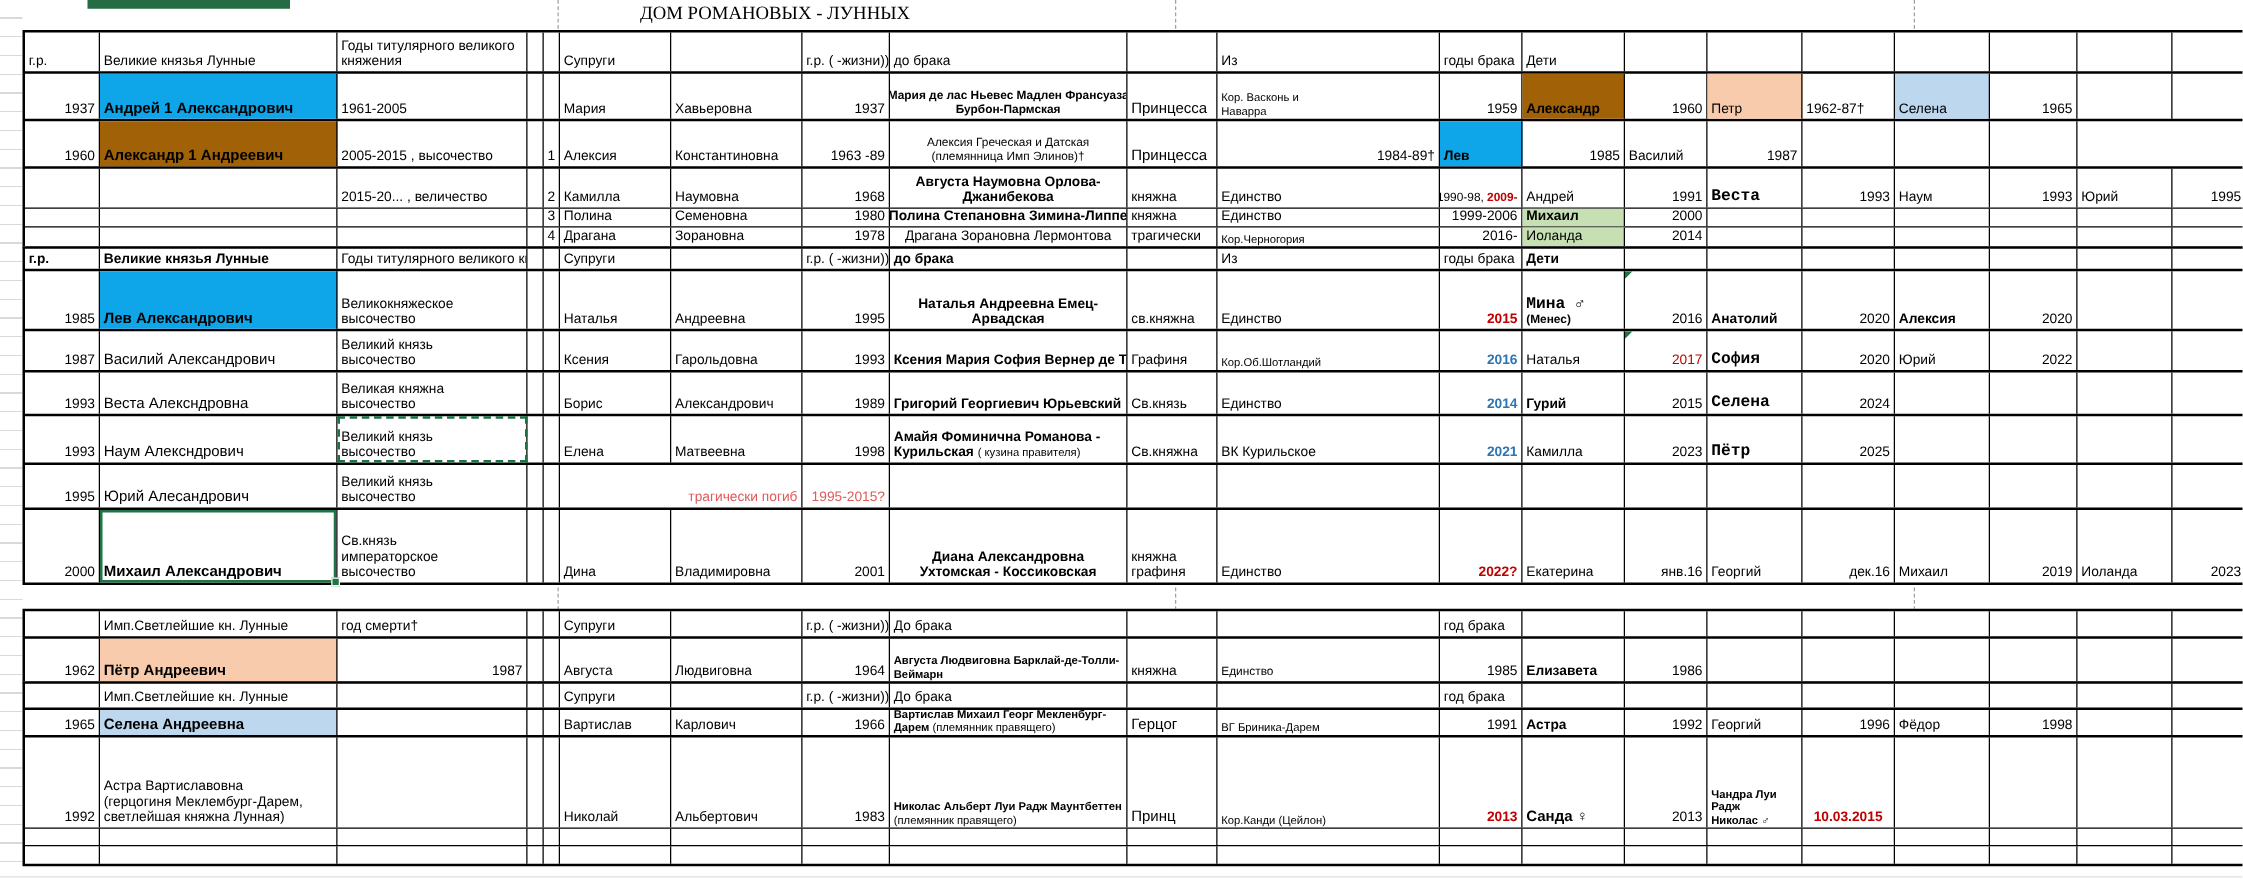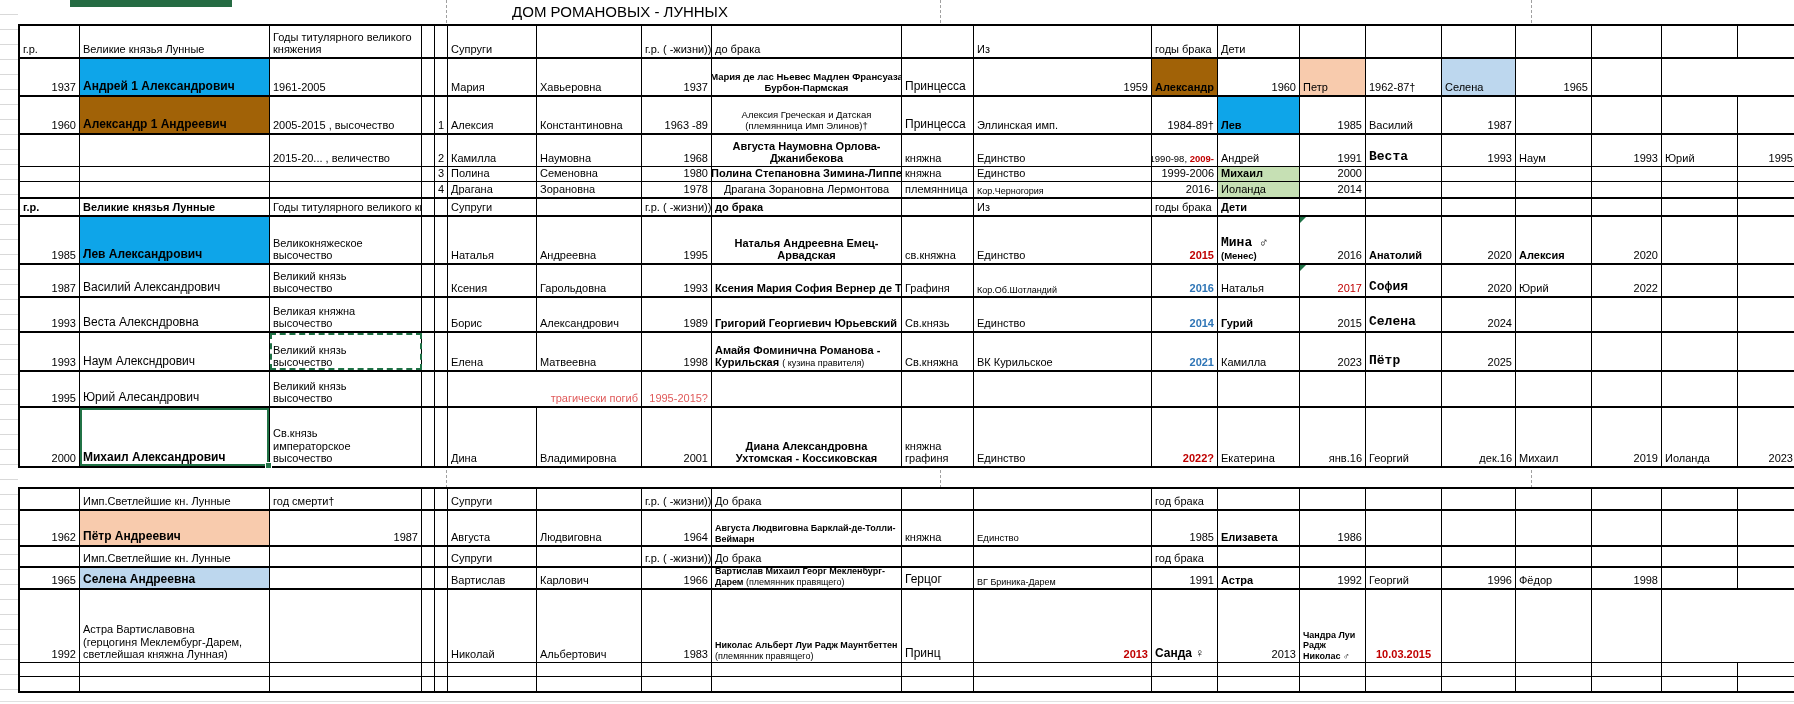--- a/index.html
+++ b/index.html
@@ -3,21 +3,21 @@
 <meta charset="utf-8">
 <style>
   html,body{margin:0;padding:0;}
   body{width:1794px;height:704px;position:relative;background:#fff;overflow:hidden;
        font-family:"Liberation Sans",sans-serif;color:#000;}
   #sheet{position:absolute;inset:0;}
   .gutter{position:absolute;left:0;top:0;width:18px;height:704px;
     background:repeating-linear-gradient(to bottom,#fff 0 14px,#d9d9d9 14px 15px);}
   .greenbar{position:absolute;top:0;height:7px;background:#256b43;}
   .title{position:absolute;top:3px;left:420px;width:400px;text-align:center;
-         font-size:15px;white-space:nowrap;}
+         font-size:15px;white-space:nowrap;font-family:Liberation Serif, serif;}
   .pbreak{position:absolute;top:0;height:693px;width:0;border-left:1px dashed #a0a0a0;}
   .bottomline{position:absolute;left:0;top:701px;width:1794px;border-top:1px solid #e0e0e0;}
   .section{position:absolute;left:18px;width:1776px;border:2px solid #000;background:#fff;box-sizing:content-box;}
   .row{display:grid;border-bottom:1px solid #000;box-sizing:border-box;}
   .section .row:last-child{border-bottom:none;}
   .cell{border-right:1px solid #000;box-sizing:border-box;padding:0 3px 1px 3px;
         display:flex;flex-direction:column;justify-content:flex-end;align-items:flex-start;
         overflow:hidden;position:relative;font-size:11px;line-height:1.15;white-space:nowrap;}
   .cell:last-child{border-right:none;}
   .wrap{white-space:normal;}
@@ -86,20 +86,24 @@
         <div class="cell"></div>
         <div class="cell"></div>
         <div class="cell">Мария</div>
         <div class="cell">Хавьеровна</div>
         <div class="cell right">1937</div>
         <div class="cell small bold center">
           <div class="ln">Мария де лас Ньевес Мадлен Франсуаза</div>
           <div class="ln">Бурбон-Пармская</div>
         </div>
         <div class="cell big">Принцесса</div>
+        <div class="cell tiny">
+          <div class="ln">Кор. Васконь и</div>
+          <div class="ln">Наварра</div>
+        </div>
         <div class="cell right">1959</div>
         <div class="cell bold bg-yellow">Александр</div>
         <div class="cell right">1960</div>
         <div class="cell bg-peach">Петр</div>
         <div class="cell">1962-87†</div>
         <div class="cell bg-blue">Селена</div>
         <div class="cell right">1965</div>
         <div class="cell"></div>
         <div class="cell"></div>
       </div>
@@ -110,21 +114,20 @@
         <div class="cell"></div>
         <div class="cell">1</div>
         <div class="cell">Алексия</div>
         <div class="cell">Константиновна</div>
         <div class="cell right">1963 -89</div>
         <div class="cell small center">
           <div class="ln">Алексия Греческая и Датская</div>
           <div class="ln">(племянница Имп Элинов)†</div>
         </div>
         <div class="cell big">Принцесса</div>
-        <div class="cell">Эллинская имп.</div>
         <div class="cell right">1984-89†</div>
         <div class="cell bold bg-cream">Лев</div>
         <div class="cell right">1985</div>
         <div class="cell">Василий</div>
         <div class="cell right">1987</div>
         <div class="cell"></div>
         <div class="cell"></div>
         <div class="cell"></div>
         <div class="cell"></div>
       </div>
@@ -180,21 +183,21 @@
       <div class="row" style="height: 15px; grid-template-columns: 60px 190px 152px 13px 13px 89px 105px 70px 190px 72px 178px 66px 82px 66px 76px 74px 76px 70px 76px 58px;">
         <div class="cell"></div>
         <div class="cell"></div>
         <div class="cell"></div>
         <div class="cell"></div>
         <div class="cell">4</div>
         <div class="cell">Драгана</div>
         <div class="cell">Зорановна</div>
         <div class="cell right">1978</div>
         <div class="cell center">Драгана Зорановна Лермонтова</div>
-        <div class="cell">племянница</div>
+        <div class="cell">трагически</div>
         <div class="cell tiny">Кор.Черногория</div>
         <div class="cell right">2016-</div>
         <div class="cell bg-green">Иоланда</div>
         <div class="cell right">2014</div>
         <div class="cell"></div>
         <div class="cell"></div>
         <div class="cell"></div>
         <div class="cell"></div>
         <div class="cell"></div>
         <div class="cell"></div>
@@ -497,20 +500,21 @@
         <div class="cell"></div>
         <div class="cell"></div>
         <div class="cell">Николай</div>
         <div class="cell">Альбертович</div>
         <div class="cell right">1983</div>
         <div class="cell tiny">
           <div class="ln bold">Николас Альберт Луи  Радж Маунтбеттен</div>
           <div class="ln">(племянник правящего)</div>
         </div>
         <div class="cell big">Принц</div>
+        <div class="cell tiny">Кор.Канди (Цейлон)</div>
         <div class="cell right red bold">2013</div>
         <div class="cell bold big">Санда ♀</div>
         <div class="cell right">2013</div>
         <div class="cell tiny bold">
           <div class="ln">Чандра Луи</div>
           <div class="ln">Радж</div>
           <div class="ln">Николас ♂</div>
         </div>
         <div class="cell center red bold">10.03.2015</div>
         <div class="cell"></div>

